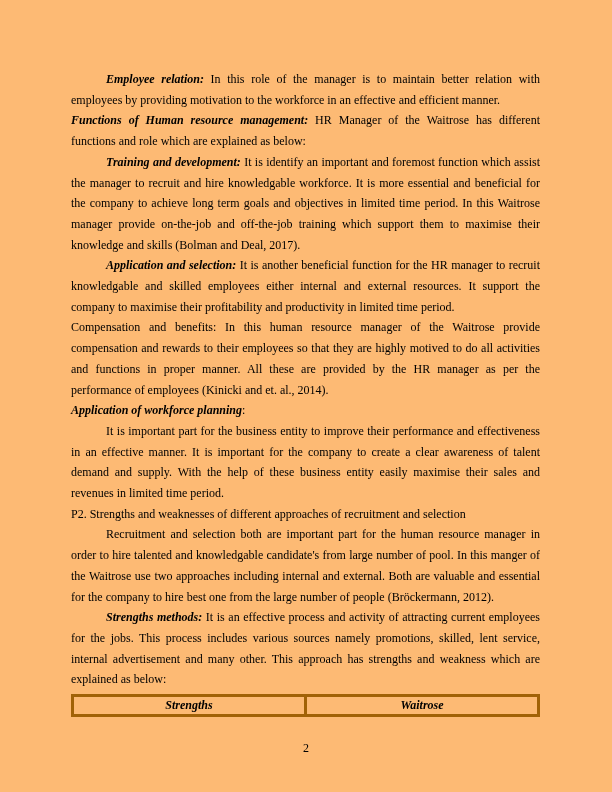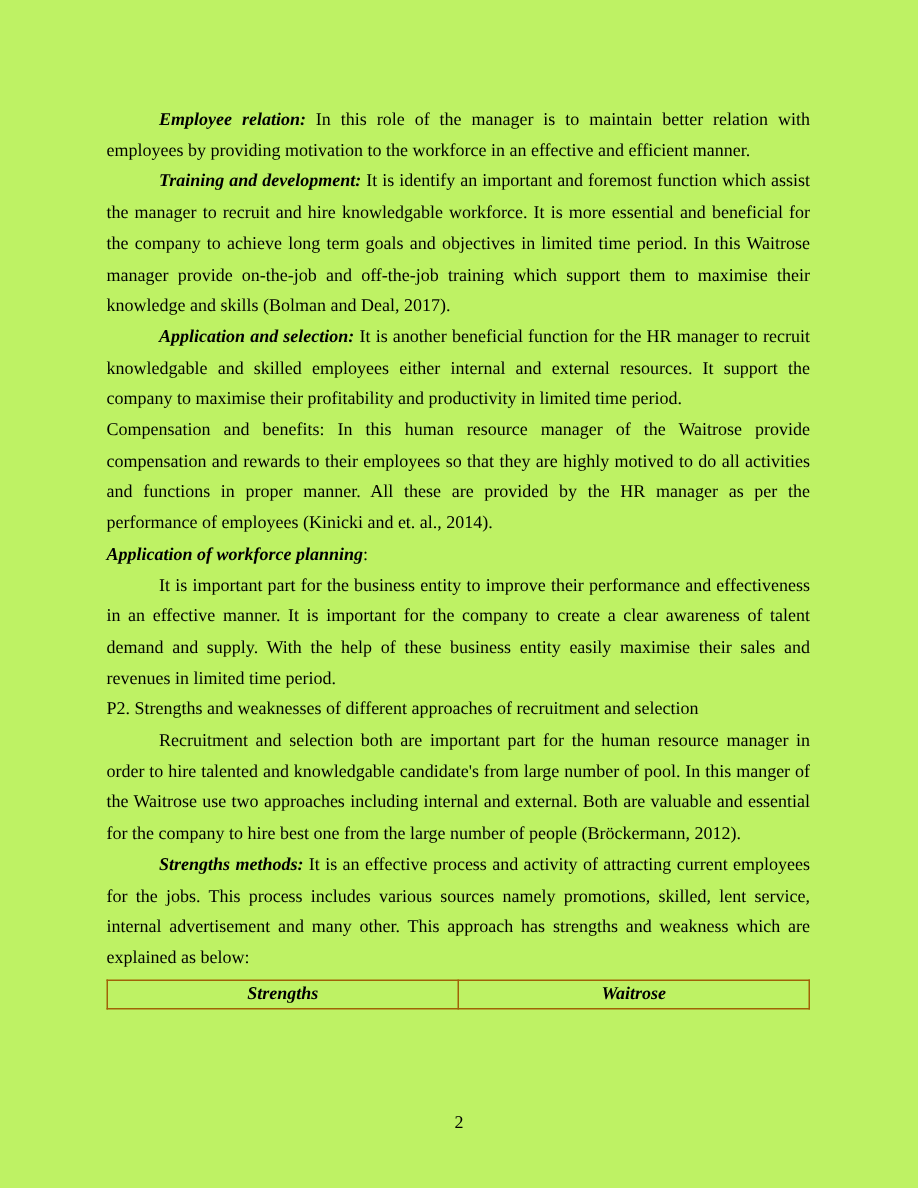--- a/index.html
+++ b/index.html
@@ -7,21 +7,21 @@
   body {
     width: 612px;
     height: 792px;
     font-family: "Liberation Serif", serif;
     color: #000000;
   }
   .page {
     position: relative;
     width: 612px;
     height: 792px;
-    background: #bef264;
+    background: #fdba74;
     overflow: hidden;
   }
   .content {
     position: absolute;
     left: 71px;
     top: 69px;
     width: 469px;
     font-size: 12px;
     line-height: 20.7px;
     text-align: justify;
@@ -40,21 +40,21 @@
     font-weight: normal;
     font-style: normal;
   }
   .h2 { }
   table.sw {
     width: 100%;
     border-collapse: collapse;
     margin-top: 4px;
   }
   table.sw td {
-    border: 1px solid #a16207;
+    border: 3px solid #a16207;
     width: 50%;
     height: 19px;
     padding: 0 2px;
     text-align: center;
     vertical-align: middle;
     font-weight: bold;
     font-style: italic;
     font-size: 12px;
     line-height: 17px;
   }
@@ -68,20 +68,21 @@
   }
 </style>
 </head>
 <body>
 
 <div class="page">
   <div class="content">
 
     <p class="indent"><span class="lead">Employee relation: </span><span>In this role of the manager is to maintain better relation with employees by providing motivation to the workforce in an effective and efficient manner.</span></p>
 
+    <p><span class="lead">Functions of Human resource management: </span><span>HR Manager of the Waitrose has different functions and role which are explained as below:</span></p>
 
     <p class="indent"><span class="lead">Training and development: </span><span>It is identify an important and foremost function which assist the manager to recruit and hire knowledgable workforce. It is more essential and beneficial for the company to achieve long term goals and objectives in limited time period. In this Waitrose manager provide on-the-job and off-the-job training which support them to maximise their knowledge and skills (Bolman and Deal, 2017).</span></p>
 
     <p class="indent"><span class="lead">Application and selection: </span><span>It is another beneficial function for the HR manager to recruit knowledgable and skilled employees either internal and external resources. It support the company to maximise their profitability and productivity in limited time period.</span></p>
 
     <p><span>Compensation and benefits: In this human resource manager of the Waitrose provide compensation and rewards to their employees so that they are highly motived to do all activities and functions in proper manner. All these are provided by the HR manager as per the performance of employees (Kinicki and et. al., 2014).</span></p>
 
     <p class="h1"><span>Application of workforce planning</span><span class="h1-suffix">: </span></p>
 
     <p class="indent"><span>It is important part for the business entity to improve their performance and effectiveness in an effective manner. It is important for the company to create a clear awareness of talent demand and supply. With the help of these business entity easily maximise their sales and revenues in limited time period.</span></p>

